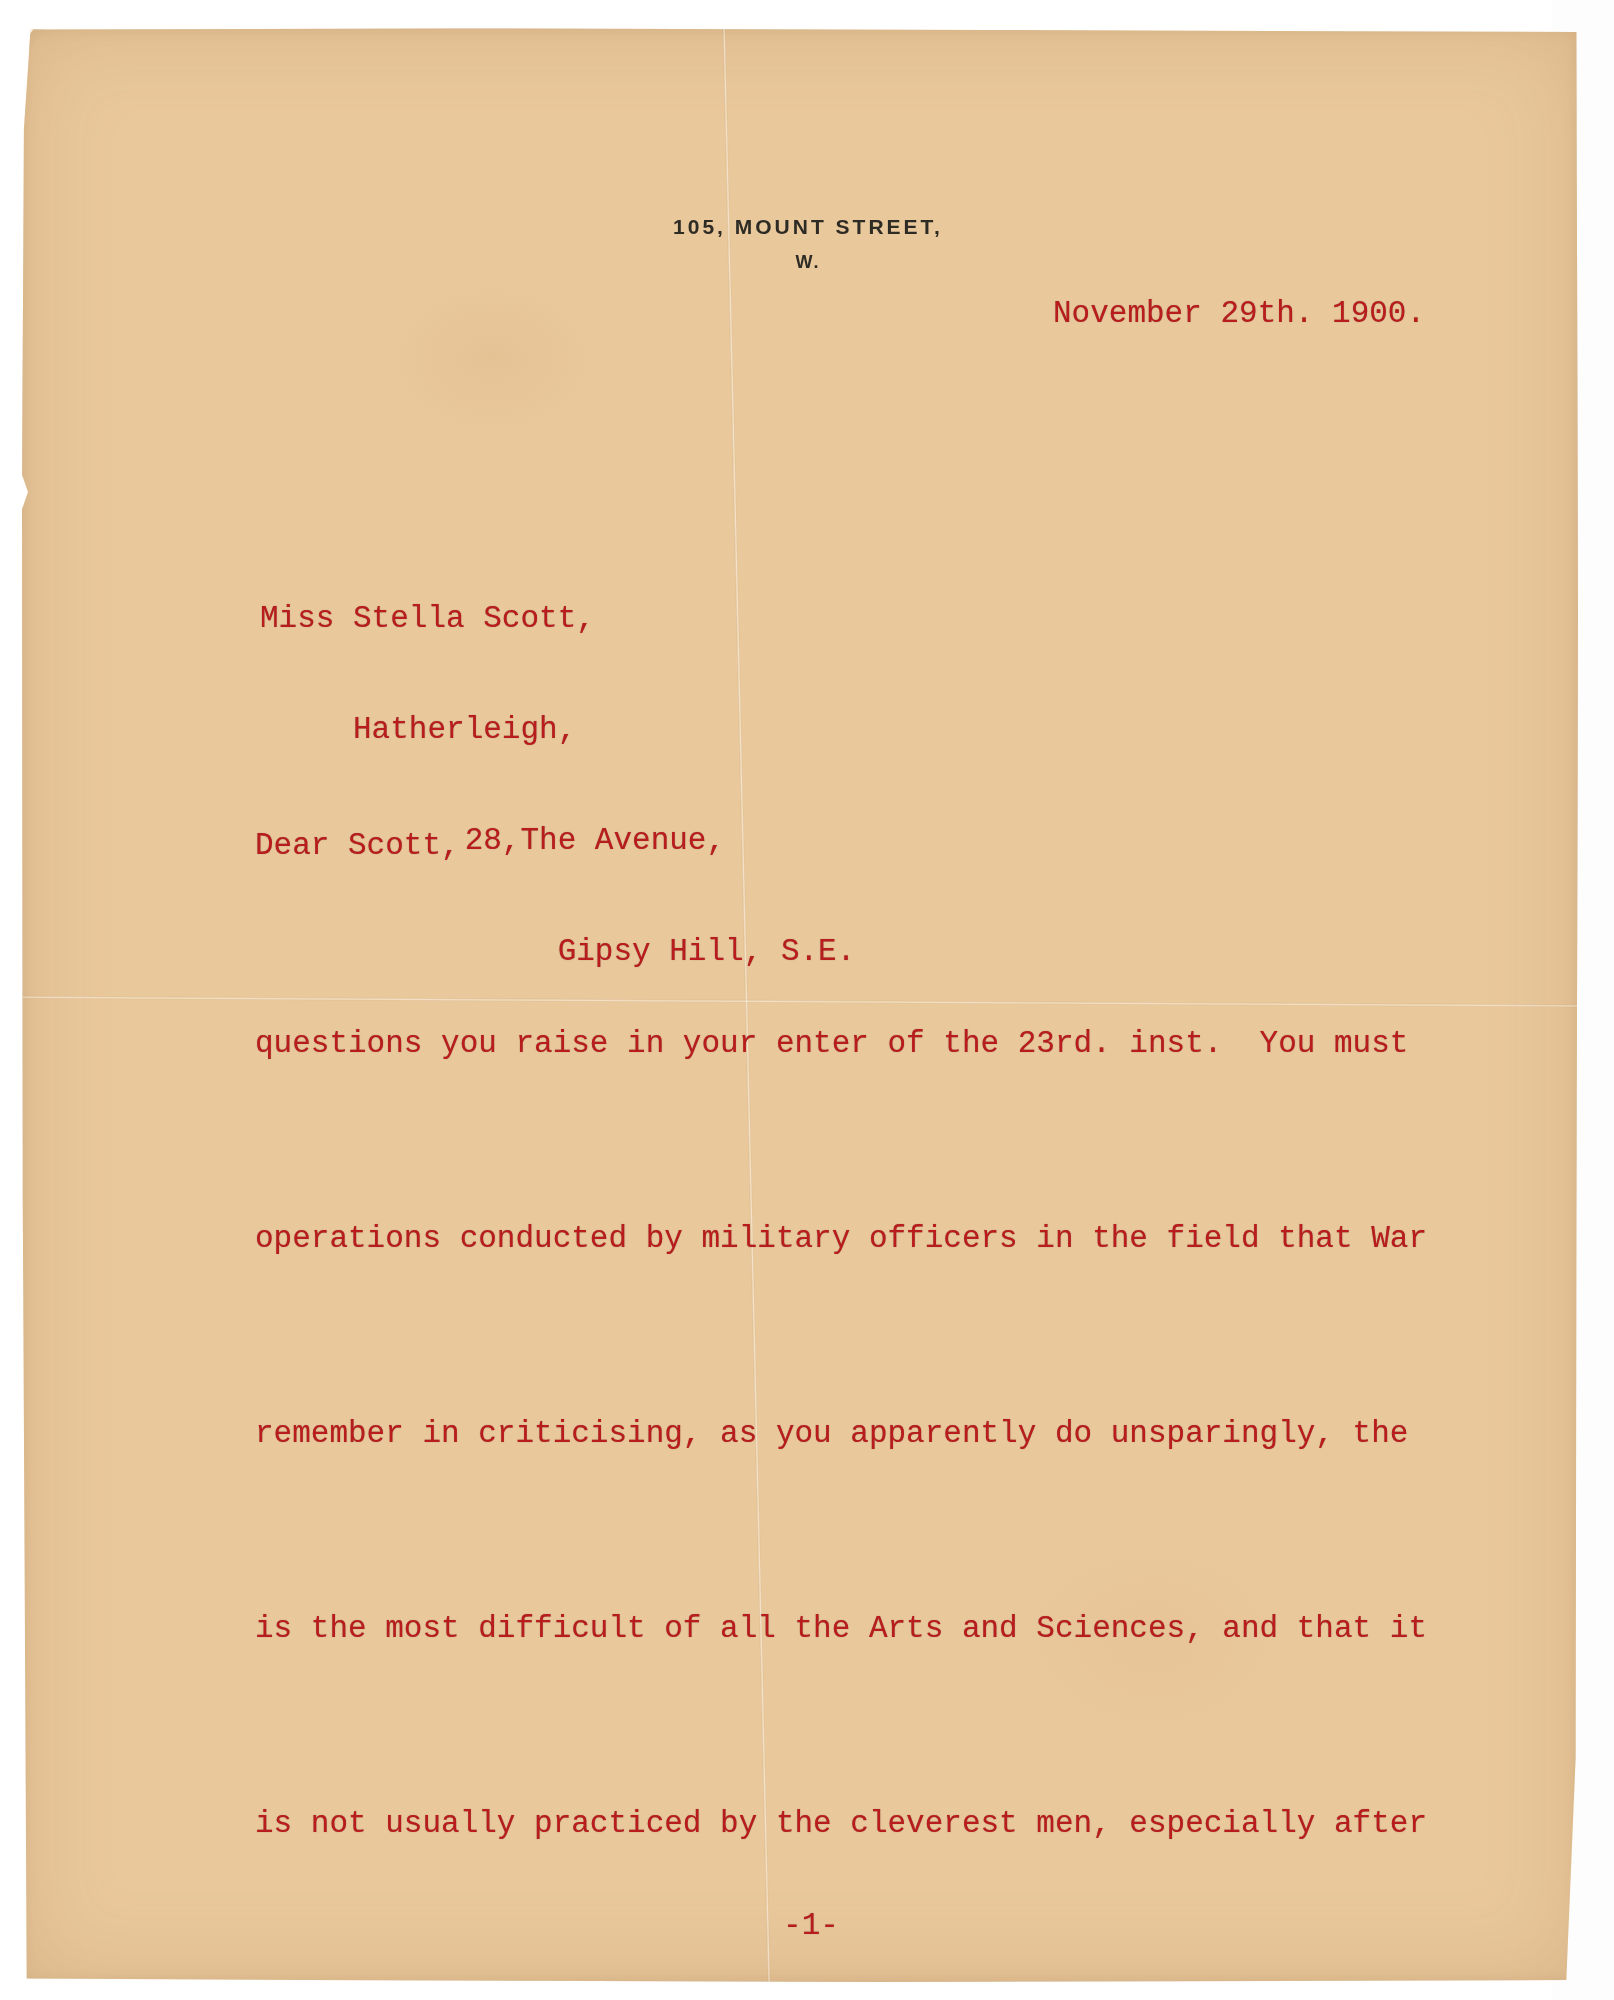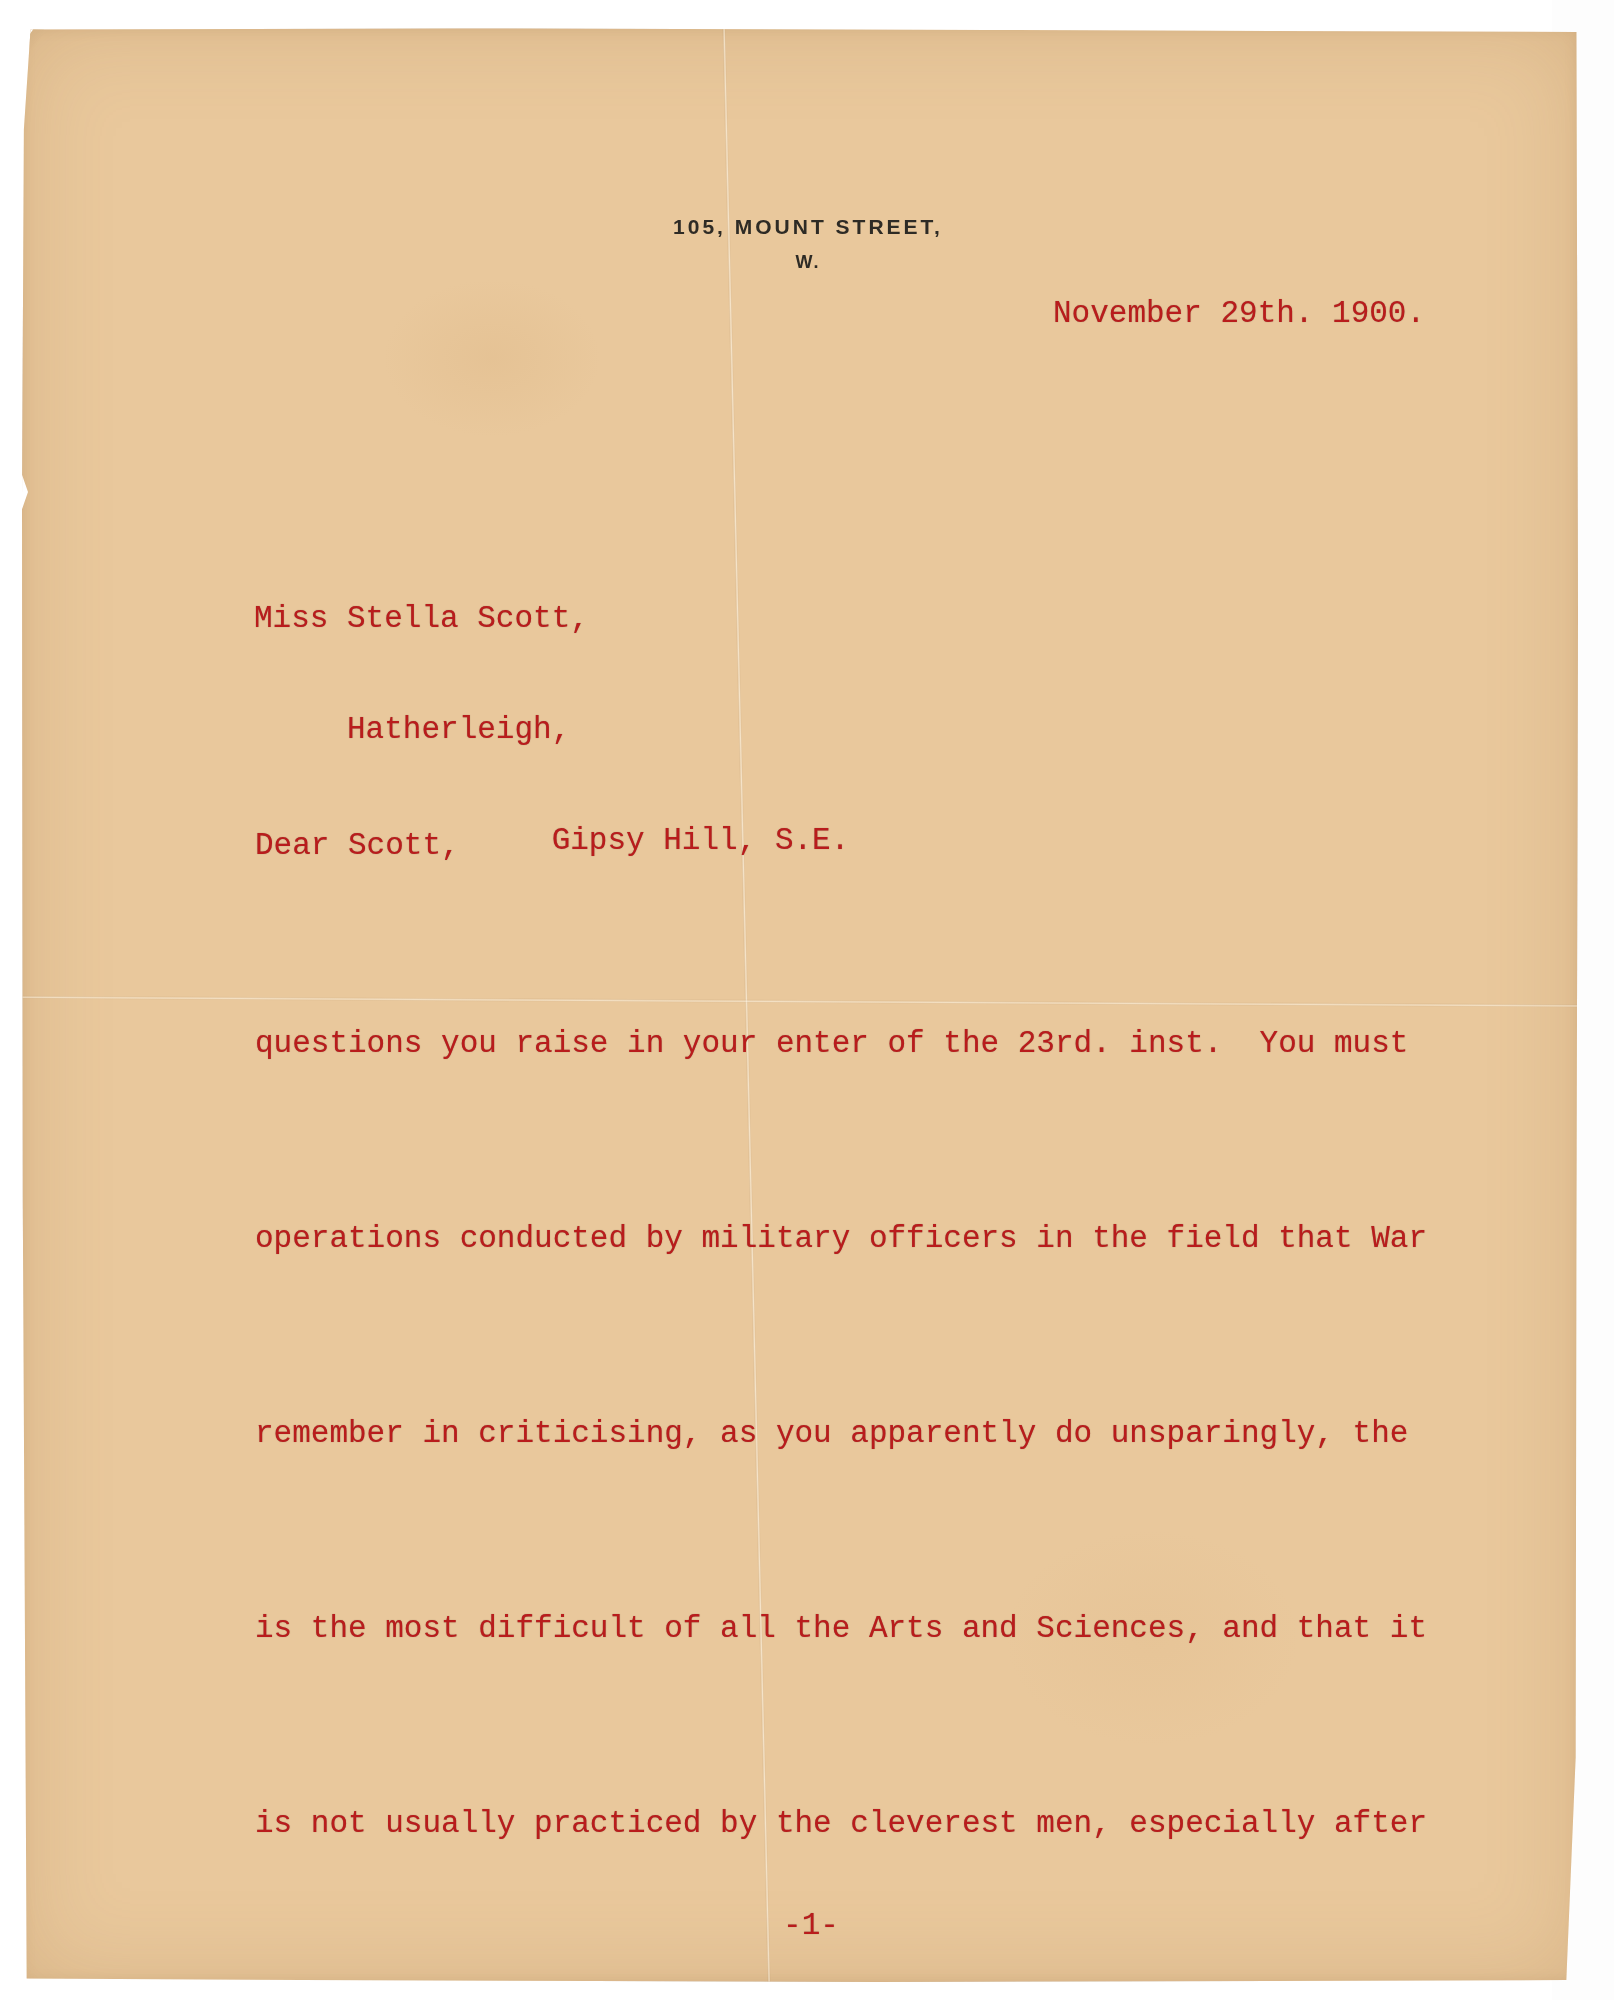--- a/index.html
+++ b/index.html
@@ -121,21 +121,21 @@
     text-shadow: 0 0 1px rgba(58,52,43,0.45);
     white-space: pre;
   }
   .date-line {
     position: absolute;
     left: 1031px;
     top: 268px;
   }
   .recipient-block {
     position: absolute;
-    left: 232px;
+    left: 238px;
     top: 498px;
     line-height: 37px;
   }
   .salutation {
     position: absolute;
     left: 233px;
     top: 800px;
   }
   .body-block {
     position: absolute;
@@ -168,20 +168,21 @@
     <div class="letterhead">
       <div class="lh-line1">105, MOUNT STREET,</div>
       <div class="lh-line2">W.</div>
     </div>
 
     <div class="typewriter date-line">November 29th. 1900.</div>
 
     <div class="typewriter recipient-block">
       <div>Miss Stella Scott,</div>
       <div>     Hatherleigh,</div>
+      <div>           28,The Avenue,</div>
       <div>                Gipsy Hill, S.E.</div>
     </div>
 
     <div class="typewriter salutation">Dear Scott,</div>
 
     <div class="typewriter body-block">
       <div>questions you raise in your enter of the 23rd. inst.  You must</div>
       <div>operations conducted by military officers in the field that War</div>
       <div>remember in criticising, as you apparently do unsparingly, the</div>
       <div>is the most difficult of all the Arts and Sciences, and that it</div>

